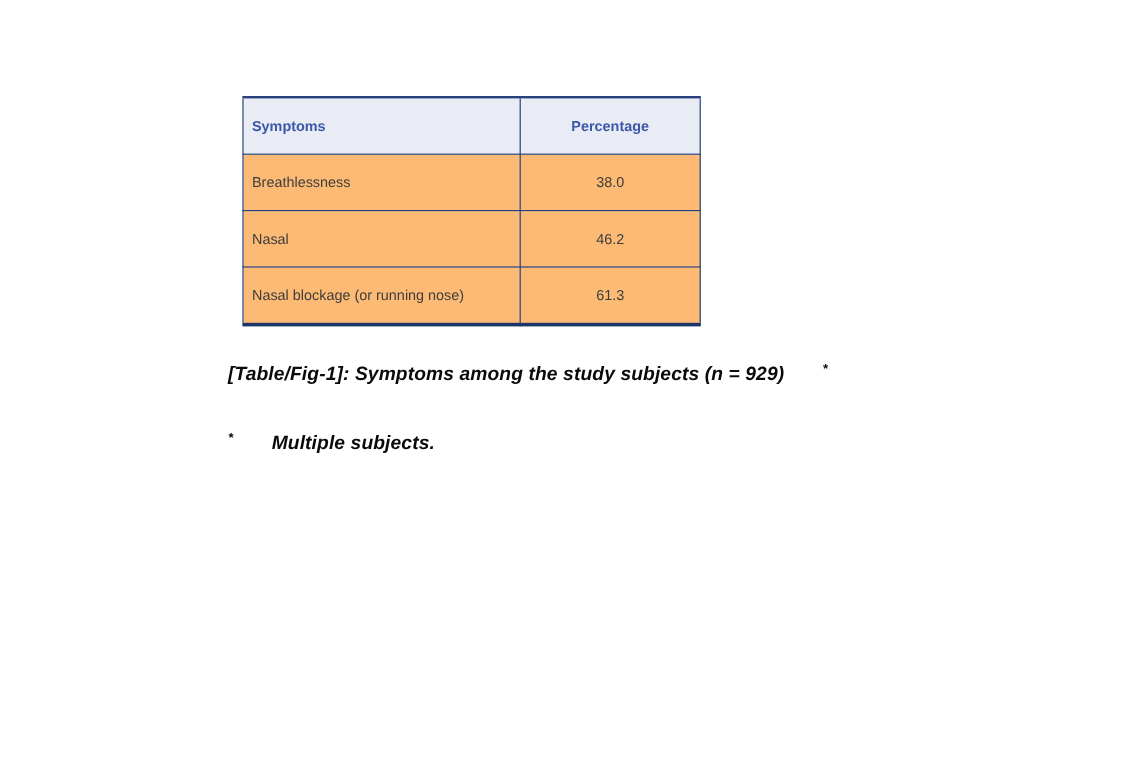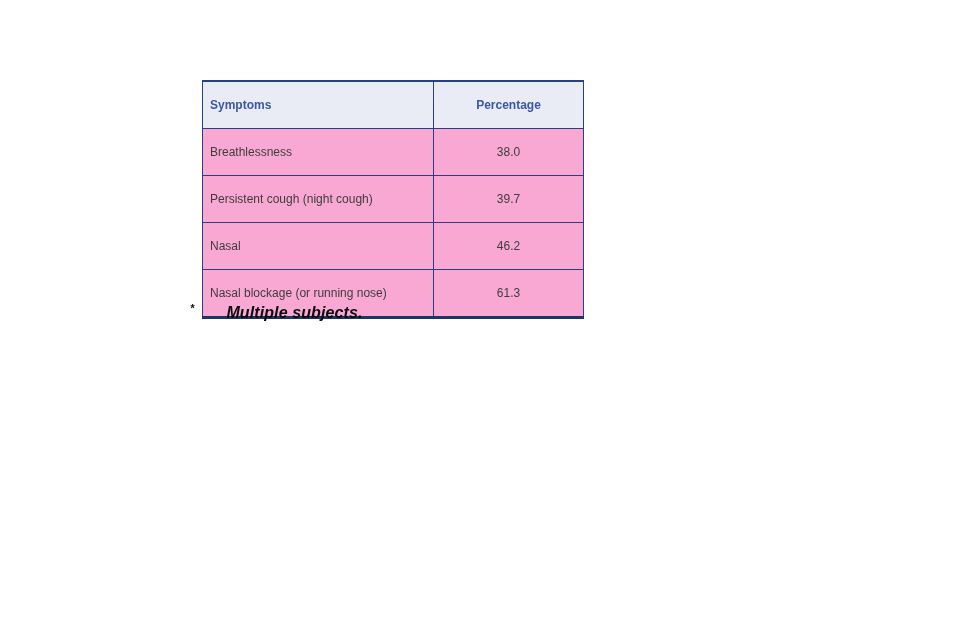--- a/index.html
+++ b/index.html
@@ -56,21 +56,21 @@
 
   .fig-table th.col-percentage {
     width: 150px;
     text-align: center;
   }
 
   .fig-table tbody td {
     height: 21px;
     color: #3d3d3d;
     vertical-align: middle;
-    background: #f9a8d4;
+    background: #fdba74;
   }
 
   .fig-table td.cell-symptom {
     text-align: left;
     padding-left: 7px;
   }
 
   .fig-table td.cell-percentage {
     text-align: center;
   }
@@ -106,31 +106,28 @@
         <th class="col-symptoms">Symptoms</th>
         <th class="col-percentage">Percentage</th>
       </tr>
     </thead>
     <tbody>
       <tr>
         <td class="cell-symptom">Breathlessness</td>
         <td class="cell-percentage">38.0</td>
       </tr>
       <tr>
-        <td class="cell-symptom">Persistent cough (night cough)</td>
-        <td class="cell-percentage">39.7</td>
-      </tr>
-      <tr>
         <td class="cell-symptom">Nasal</td>
         <td class="cell-percentage">46.2</td>
       </tr>
       <tr>
         <td class="cell-symptom">Nasal blockage (or running nose)</td>
         <td class="cell-percentage">61.3</td>
       </tr>
     </tbody>
   </table>
 
   <div class="caption">
+    <div><span>[Table/Fig-1]: Symptoms among the study subjects (n = 929)</span><sup>*</sup></div>
     <div><sup>*</sup><span>Multiple subjects.</span></div>
   </div>
 
 </div>
 
 </body></html>

